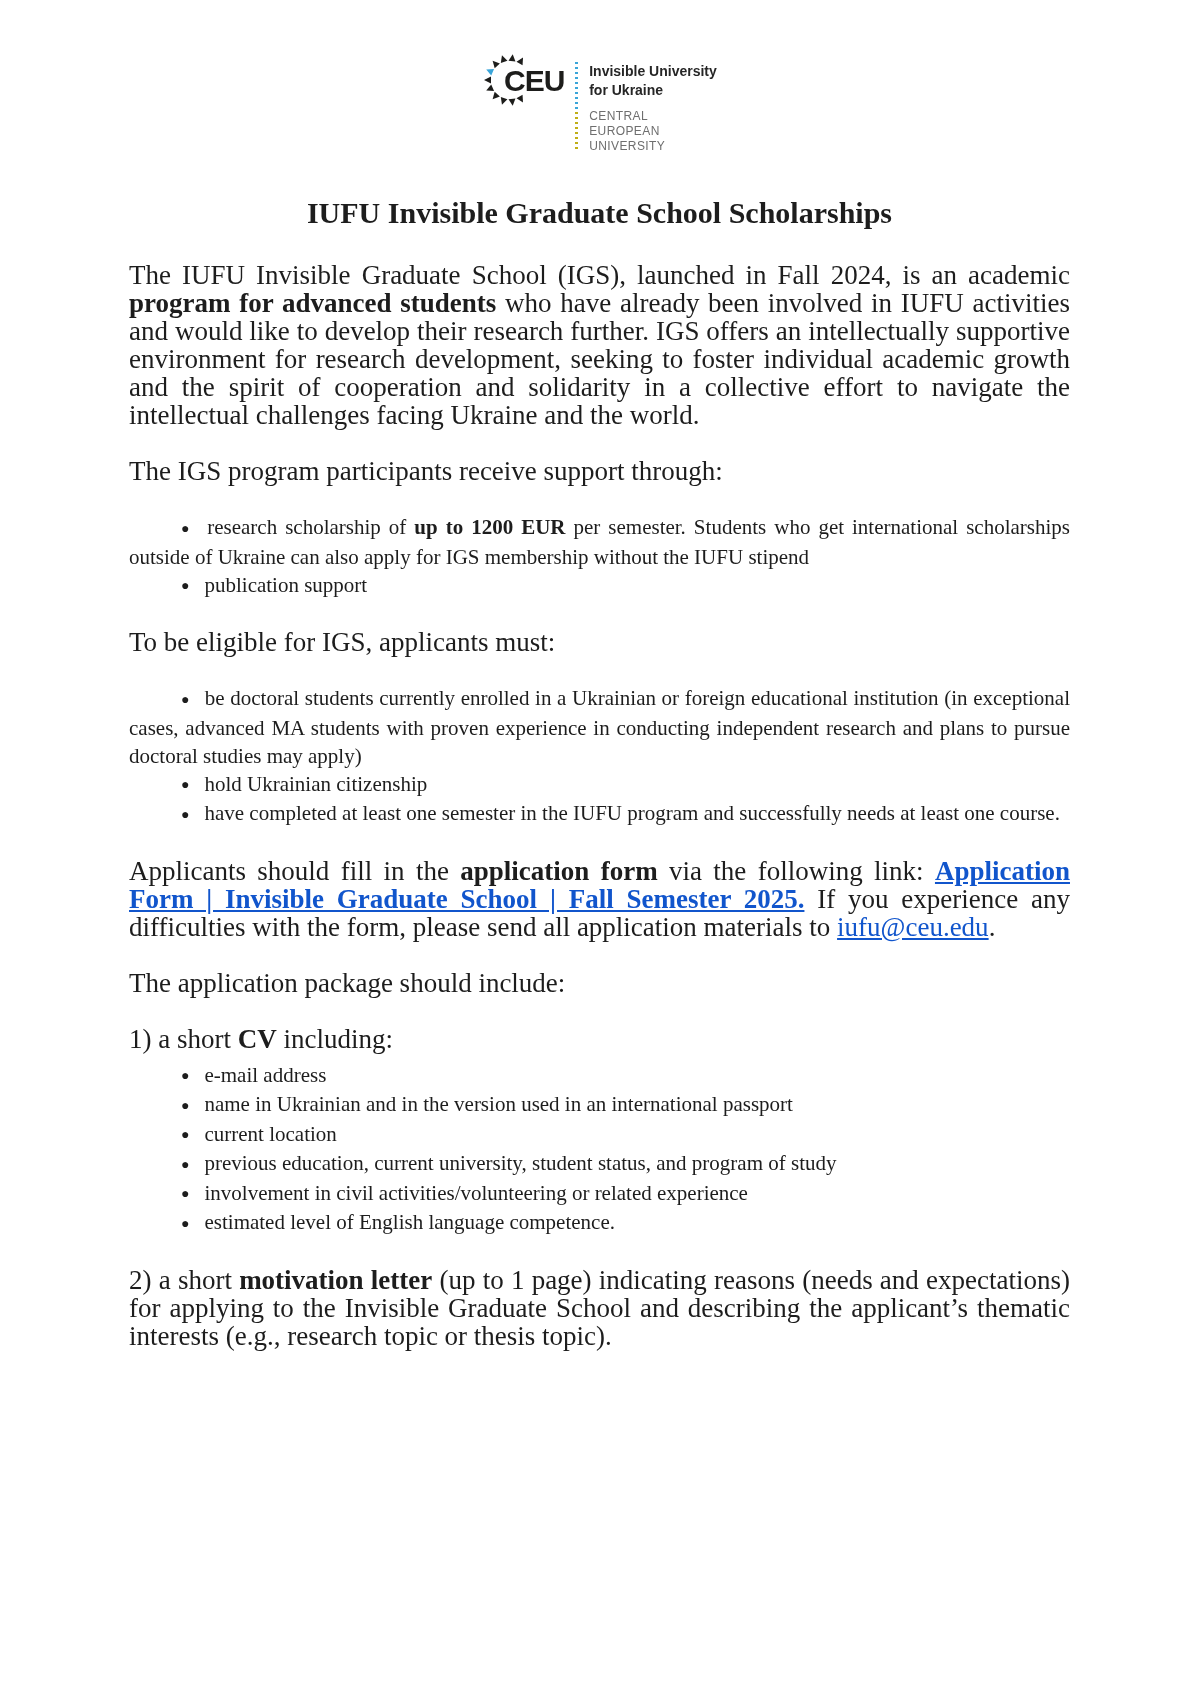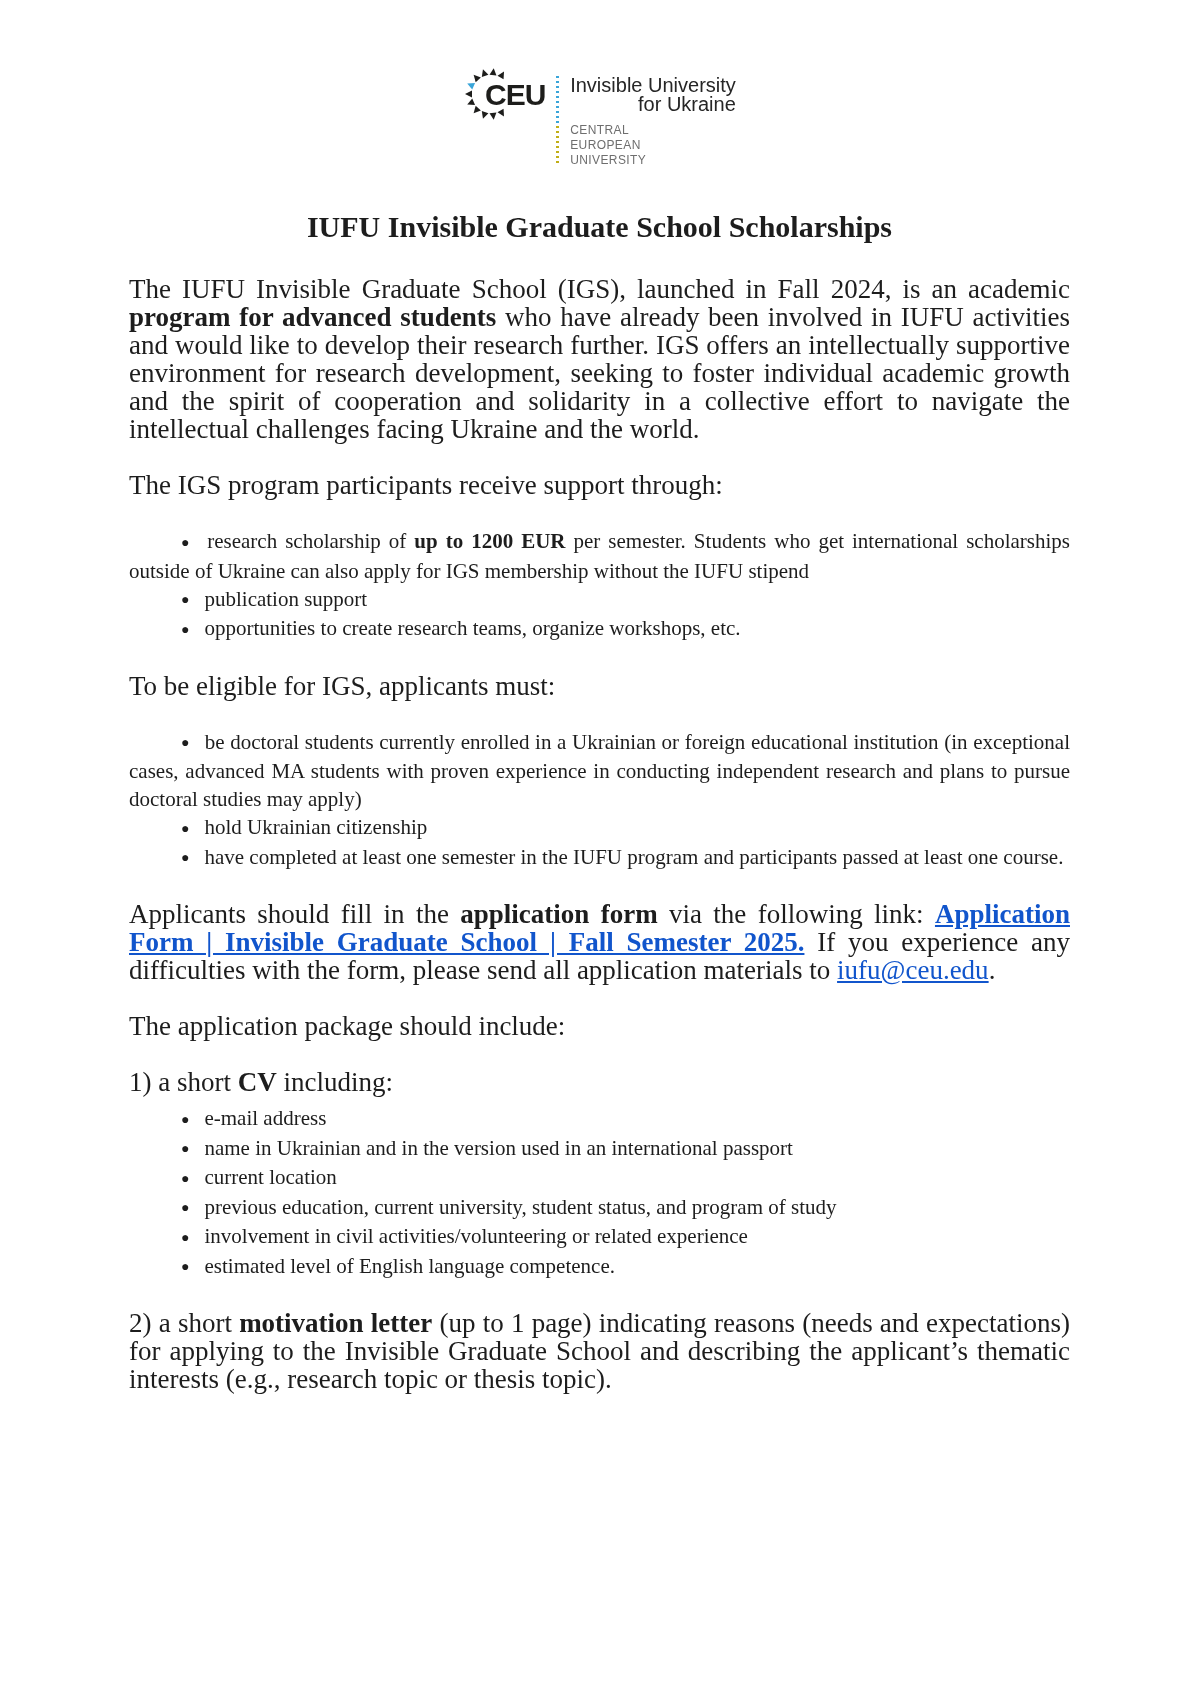--- a/index.html
+++ b/index.html
@@ -1,34 +1,34 @@
 <!DOCTYPE html>
 <html style="--text: #1d1d1d; --link: #1155cc; --logo-dark: #1d1d1b; --logo-blue: #3aa5d9; --logo-yellow: #c0ae17; --logo-gray: #6e6e6e;"><head>
 <meta charset="utf-8">
 <style>
   html,body{margin:0;padding:0;}
   body{
     width:1200px;height:1696px;background:#ffffff;overflow:hidden;
     font-family:"Liberation Serif", serif;color:var(--text,#1d1d1d);
   }
-  .page{padding:62px 130px 0 129px;}
+  .page{padding:48px 130px 0 129px;}
   
   .logo-row{display:flex;justify-content:center;align-items:flex-start;}
   .ceu-mark{display:block;}
   .logo-divider{width:3px;margin:14px 11px 0 9px;}
   .logo-divider .blue-dots{
     width:3px;height:50px;
     background:repeating-linear-gradient(to bottom, var(--logo-blue,#3aa5d9) 0 2px, transparent 2px 5px);
   }
   .logo-divider .yellow-dots{
     width:3px;height:38px;
     background:repeating-linear-gradient(to bottom, var(--logo-yellow,#c0ae17) 0 2px, transparent 2px 5px);
   }
   .logo-textblock{margin-top:14px;font-family:"Liberation Sans", sans-serif;}
-  .org-name{font-size:20px;line-height:19px;font-weight:normal;color:#262626;text-align:right;}
+  .org-name{font-size:14px;line-height:19px;font-weight:bold;color:#262626;}
   .univ-name{margin-top:9px;font-size:12px;line-height:15px;color:var(--logo-gray,#6e6e6e);letter-spacing:.4px;}
   
   .doc-title{
     font-size:30px;line-height:37px;font-weight:bold;text-align:center;
     margin:40px 0 30px 0;
   }
   .para{font-size:27px;line-height:28px;text-align:justify;margin:0 0 28px 0;}
   .para.tight{margin-bottom:4px;}
   .list{margin:8px 0 28px 0;}
   .li{font-size:21px;line-height:28px;text-align:justify;text-indent:52px;margin:0;}
@@ -79,27 +79,26 @@
   </div>
 
   <h1 class="doc-title">IUFU Invisible Graduate School Scholarships</h1>
 
   <div id="doc">
       <p class="para"><span>The IUFU Invisible Graduate School (IGS), launched in Fall 2024, is an academic </span><span class="bold">program for advanced students</span><span> who have already been involved in IUFU activities and would like to develop their research further. IGS offers an intellectually supportive environment for research development, seeking to foster individual academic growth and the spirit of cooperation and solidarity in a collective effort to navigate the intellectual challenges facing Ukraine and the world.</span></p>
       <p class="para"><span>The IGS program participants receive support through:</span></p>
       <div class="list">
         <p class="li"><span class="bullet">●</span><span>research scholarship of </span><span class="bold">up to 1200 EUR</span><span> per semester. Students who get international scholarships outside of Ukraine can also apply for IGS membership without the IUFU stipend</span></p>
         <p class="li"><span class="bullet">●</span><span>publication support</span></p>
-        <p class="li"><span class="bullet">●</span><span>opportunities to create research teams, organize workshops, etc.</span></p>
       </div>
       <p class="para"><span>To be eligible for IGS, applicants must:</span></p>
       <div class="list">
         <p class="li"><span class="bullet">●</span><span>be doctoral students currently enrolled in a Ukrainian or foreign educational institution (in exceptional cases, advanced MA students with proven experience in conducting independent research and plans to pursue doctoral studies may apply)</span></p>
         <p class="li"><span class="bullet">●</span><span>hold Ukrainian citizenship</span></p>
-        <p class="li"><span class="bullet">●</span><span>have completed at least one semester in the IUFU program and participants passed at least one course.</span></p>
+        <p class="li"><span class="bullet">●</span><span>have completed at least one semester in the IUFU program and successfully needs at least one course.</span></p>
       </div>
       <p class="para"><span>Applicants should fill in the </span><span class="bold">application form</span><span> via the following link: </span><a href="#" class="link bold">Application Form | Invisible Graduate School | Fall Semester 2025.</a><span> If you experience any difficulties with the form, please send all application materials to </span><a href="#" class="link">iufu@ceu.edu</a><span>.</span></p>
       <p class="para"><span>The application package should include:</span></p>
       <p class="para tight"><span>1) a short </span><span class="bold">CV</span><span> including:</span></p>
       <div class="list">
         <p class="li"><span class="bullet">●</span><span>e-mail address</span></p>
         <p class="li"><span class="bullet">●</span><span>name in Ukrainian and in the version used in an international passport</span></p>
         <p class="li"><span class="bullet">●</span><span>current location</span></p>
         <p class="li"><span class="bullet">●</span><span>previous education, current university, student status, and program of study</span></p>
         <p class="li"><span class="bullet">●</span><span>involvement in civil activities/volunteering or related experience</span></p>

